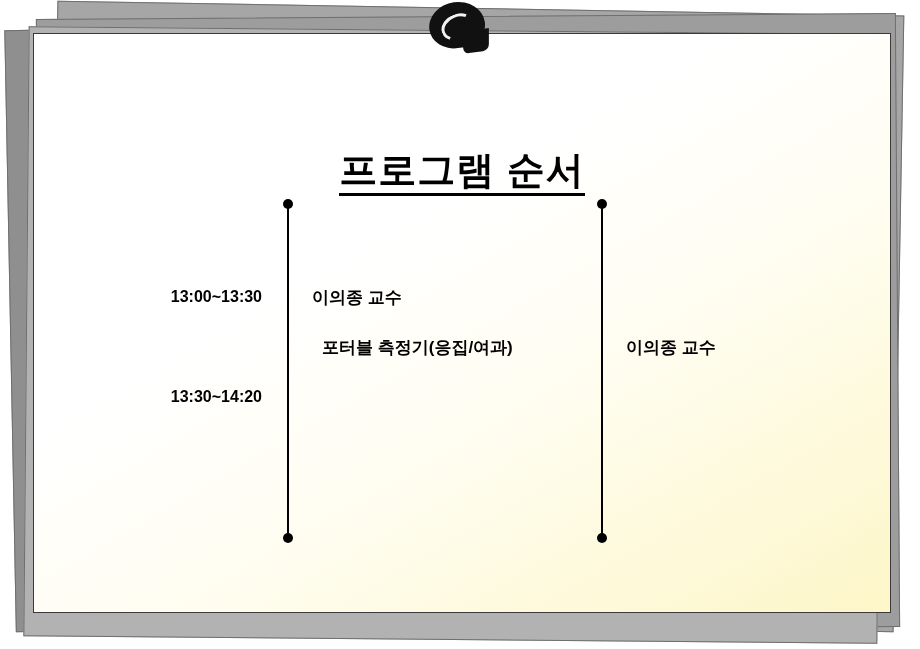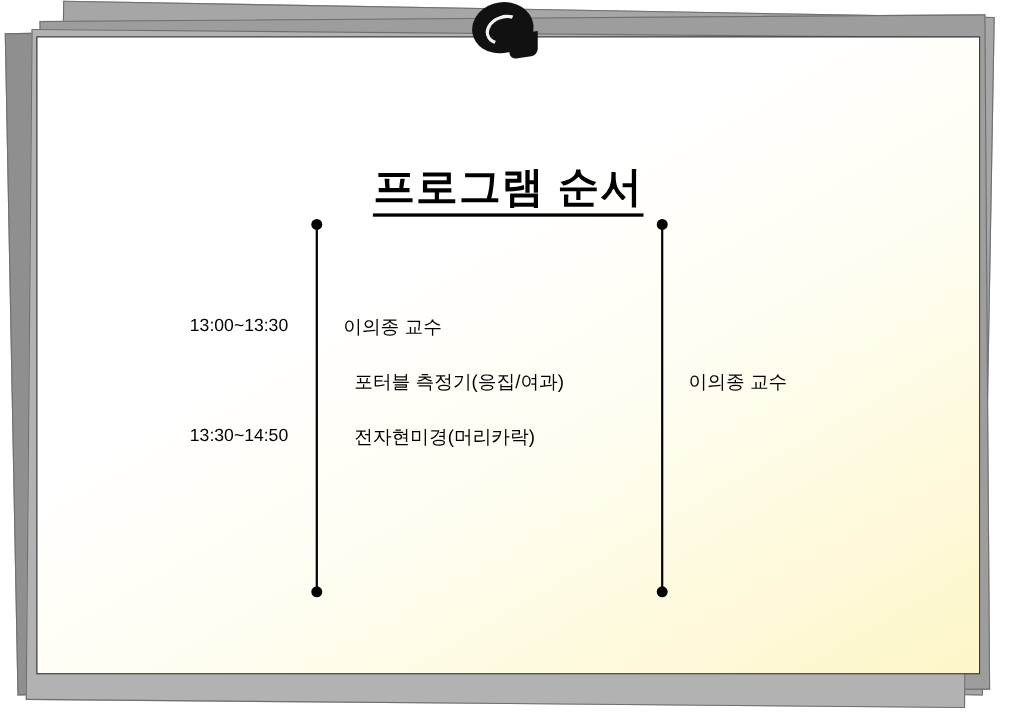--- a/index.html
+++ b/index.html
@@ -153,21 +153,21 @@
     position: absolute;
     left: 0;
     top: 238px;
     width: 100%;
   }
   .row {
     display: flex;
     align-items: center;
     height: 50px;
     font-size: 17px;
-    font-weight: normal;
+    font-weight: bold;
     color: #000000;
   }
   .col-time {
     width: 250px;
     text-align: right;
     padding-right: 22px;
     box-sizing: border-box;
     font-size: 16px;
   }
   .col-topic {
@@ -214,22 +214,21 @@
         <div class="col-person">이의종 교수</div>
       </div>
 
       <div class="row">
         <div class="col-time"></div>
         <div class="col-topic">포터블 측정기(응집/여과)</div>
         <div class="col-person">이의종 교수</div>
       </div>
 
       <div class="row">
-        <div class="col-time">13:30~14:50</div>
-        <div class="col-topic">전자현미경(머리카락)</div>
+        <div class="col-time">13:30~14:20</div>
       </div>
 
 
     </div>
 
   </div>
 
   <div class="clip">
     <div class="clip-body"></div>
     <div class="clip-tail"></div>

